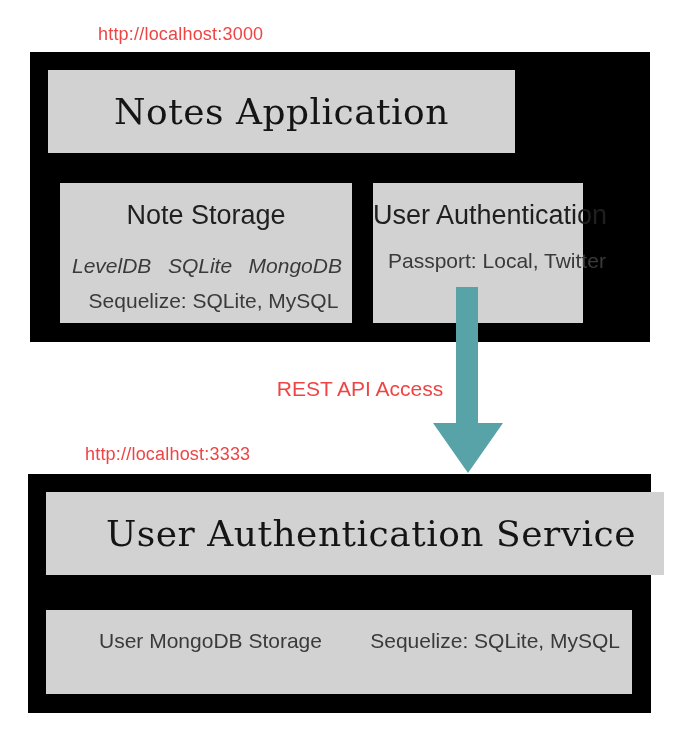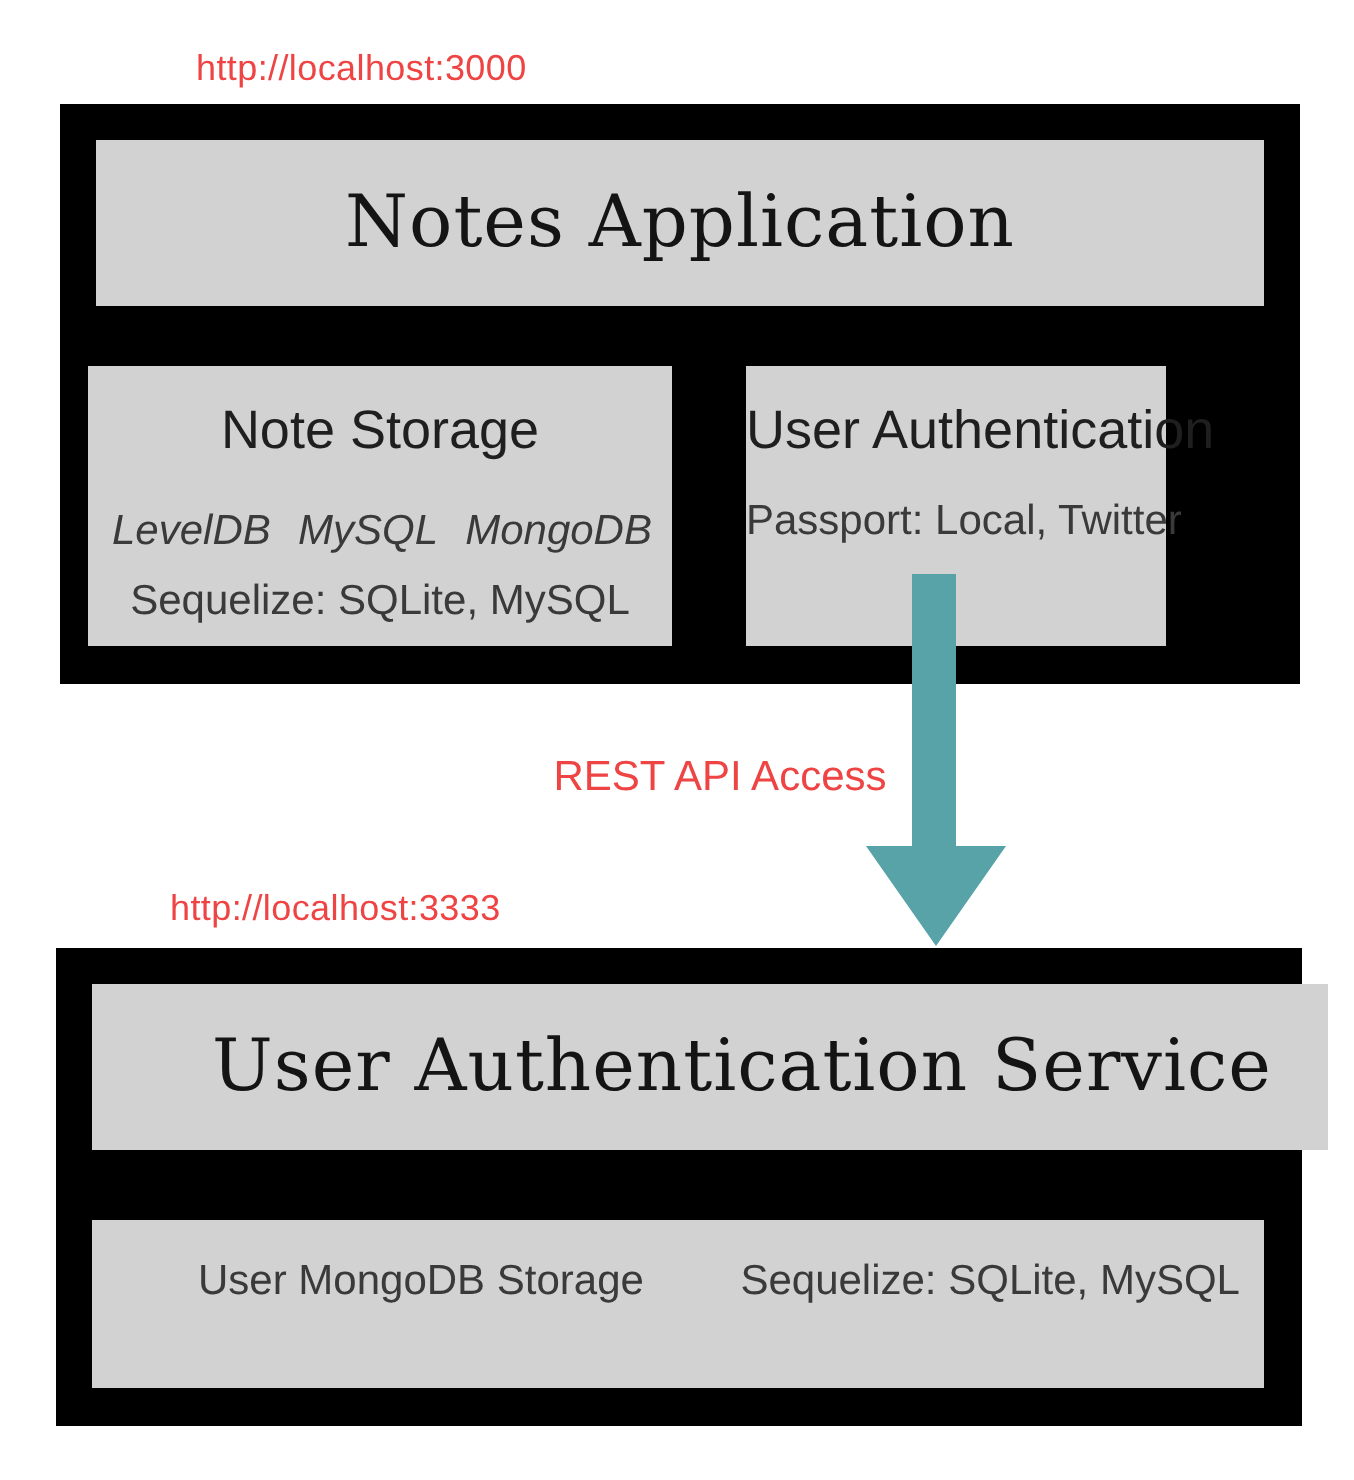--- a/index.html
+++ b/index.html
@@ -15,29 +15,29 @@
   .url-bottom{left:85px;top:444px;}
   .outer-box{position:absolute;background:#000000;}
   .top-box{left:30px;top:52px;width:620px;height:290px;}
   .bottom-box{left:28px;top:474px;width:623px;height:239px;}
   .panel{position:absolute;background:#d2d2d2;}
   .header-box{
     display:flex;align-items:center;justify-content:center;
     font-family:"DejaVu Serif","Liberation Serif",serif;
     font-size:36px;color:#141414;letter-spacing:0.5px;white-space:nowrap;
   }
-  .top-header{left:18px;top:18px;width:584px;height:83px;}
+  .top-header{left:18px;top:18px;width:467px;height:83px;}
   .bottom-header{left:18px;top:18px;width:586px;height:83px;padding-left:32px;}
-  .sub-left{left:14px;top:131px;width:292px;height:140px;}
+  .sub-left{left:30px;top:131px;width:292px;height:140px;}
   .sub-right{left:343px;top:131px;width:210px;height:140px;}
   .sub-title{
     margin-top:16px;text-align:center;font-size:27px;line-height:32px;
     color:#1f1f1f;white-space:nowrap;
   }
-  .body-text{font-size:21px;line-height:26px;color:#3a3a3a;white-space:nowrap;}
+  .body-text{font-size:21px;line-height:26px;color:#3a3a3a;white-space:nowrap;padding-left:15px;}
   .engines-row{
     display:flex;justify-content:space-between;
     margin-top:22px;padding:0 10px 0 12px;font-style:italic;
   }
   .seq-row{text-align:center;margin-top:9px;}
   .passport-row{text-align:center;margin-top:17px;}
   .arrow-svg{position:absolute;left:433px;top:287px;width:70px;height:186px;}
   .arrow-label{
     position:absolute;left:210px;top:377px;width:300px;text-align:center;
     font-size:21px;line-height:24px;color:#ef4444;white-space:nowrap;
@@ -55,21 +55,21 @@
 
   <div class="url-label url-top">http://localhost:3000</div>
 
   <div class="outer-box top-box">
     <div class="panel header-box top-header">Notes Application</div>
 
     <div class="panel sub-left">
       <div class="sub-title">Note Storage</div>
       <div class="body-text engines-row">
         <span>LevelDB</span>
-        <span>MySQL</span>
+        <span>SQLite</span>
         <span>MongoDB</span>
       </div>
       <div class="body-text seq-row">Sequelize: SQLite, MySQL</div>
     </div>
 
     <div class="panel sub-right">
       <div class="sub-title">User Authentication</div>
       <div class="body-text passport-row">Passport: Local, Twitter</div>
     </div>
   </div>

